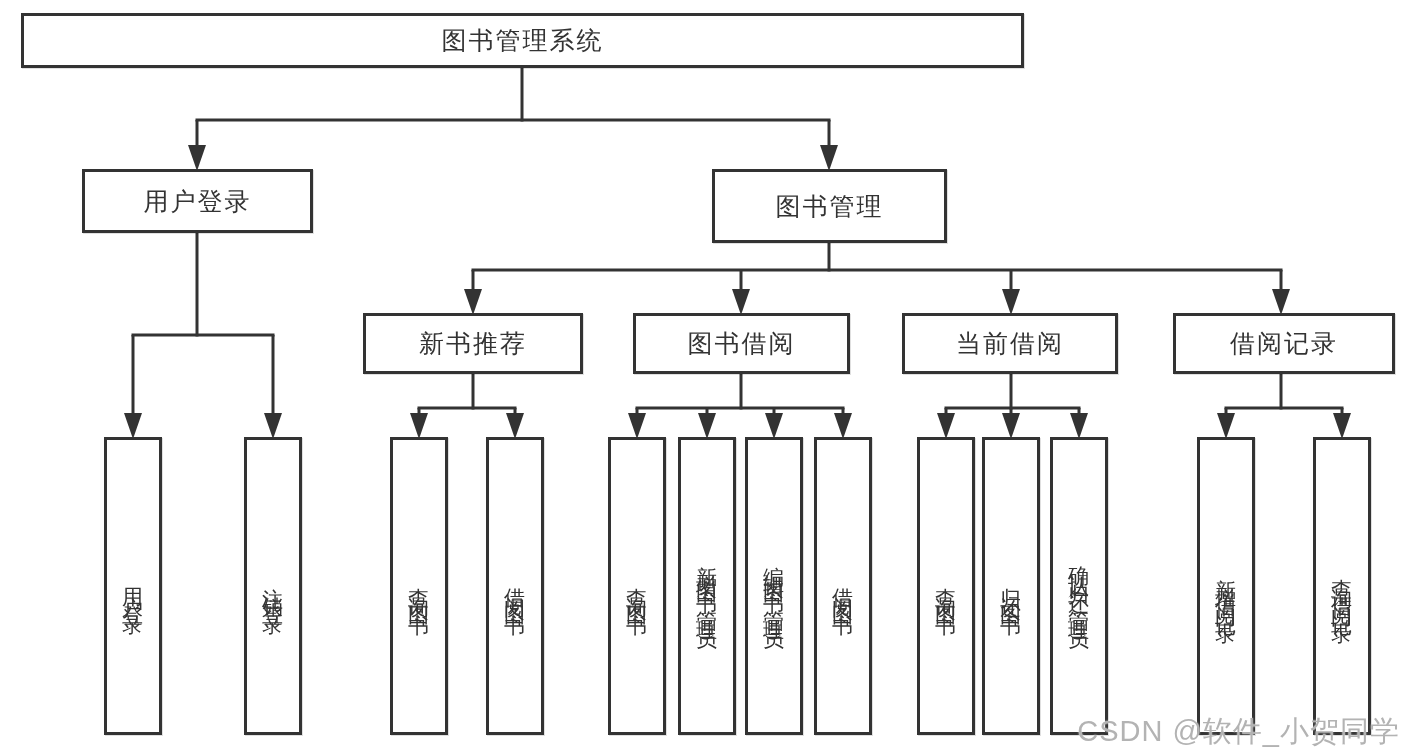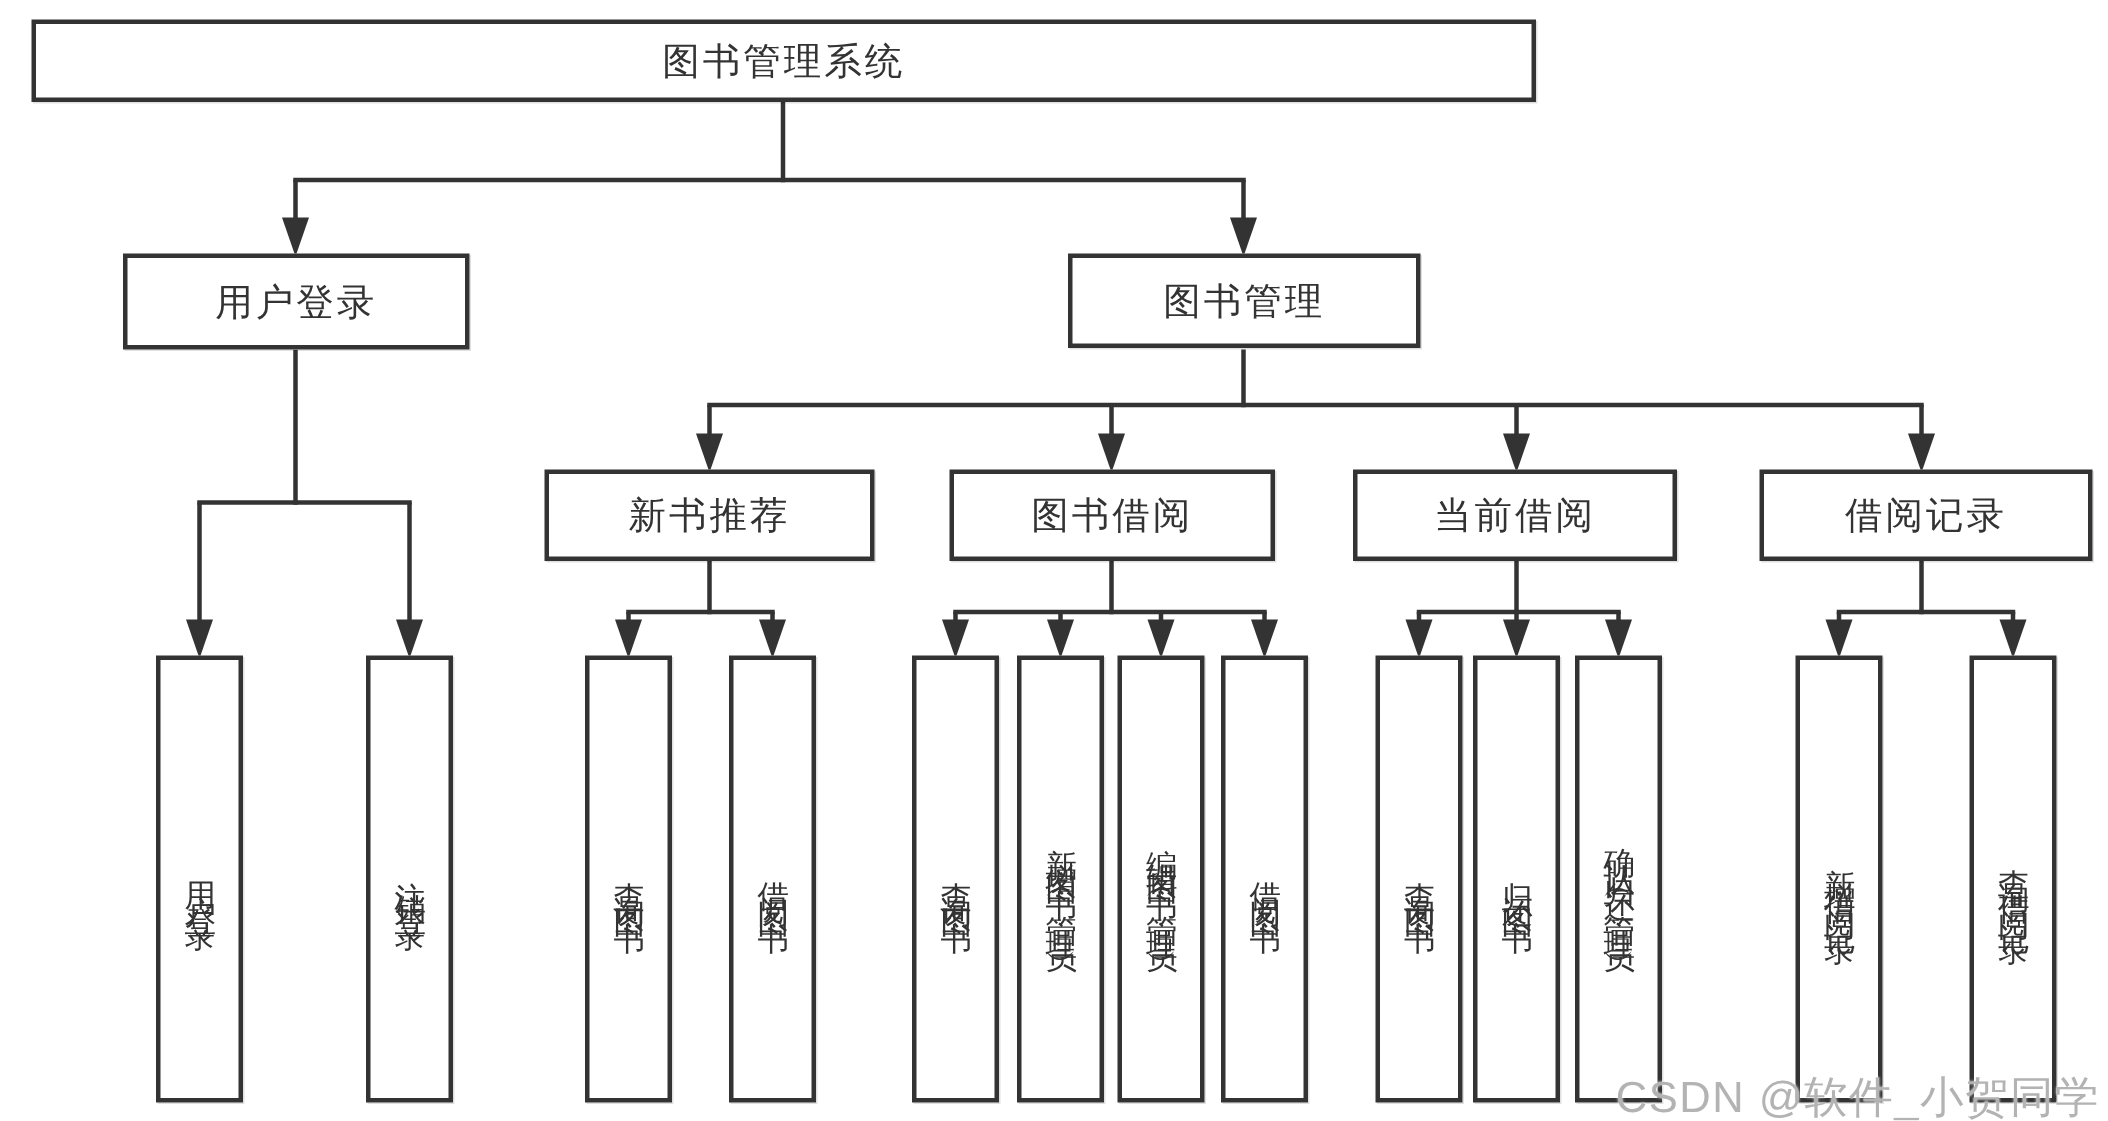--- a/index.html
+++ b/index.html
@@ -109,21 +109,21 @@
       <line x1="1224.5" y1="408" x2="1343.5" y2="408" stroke="currentColor" stroke-width="3"></line>
       <line x1="1226" y1="408" x2="1226" y2="419" stroke="currentColor" stroke-width="3"></line>
       <polygon points="1217,413 1235,413 1226,439" fill="currentColor"></polygon>
       <line x1="1342" y1="408" x2="1342" y2="419" stroke="currentColor" stroke-width="3"></line>
       <polygon points="1333,413 1351,413 1342,439" fill="currentColor"></polygon>
     </svg>
 
   <div class="box" style="left:21px; top:13px; width:1003px; height:55px">图书管理系统</div>
 
   <div class="box" style="left:82px; top:169px; width:231px; height:64px">用户登录</div>
-  <div class="box" style="left:712px; top:169px; width:235px; height:63px">图书管理</div>
+  <div class="box" style="left:712px; top:169px; width:235px; height:74px">图书管理</div>
 
   <div class="box" style="left:363px; top:313px; width:220px; height:61px">新书推荐</div>
   <div class="box" style="left:633px; top:313px; width:217px; height:61px">图书借阅</div>
   <div class="box" style="left:902px; top:313px; width:216px; height:61px">当前借阅</div>
   <div class="box" style="left:1173px; top:313px; width:222px; height:61px">借阅记录</div>
 
   <div class="box v" style="left:104px; top:437px; width:58px; height:298px">用户登录</div>
   <div class="box v" style="left:244px; top:437px; width:58px; height:298px">注销登录</div>
 
   <div class="box v" style="left:390px; top:437px; width:58px; height:298px">查询图书</div>

